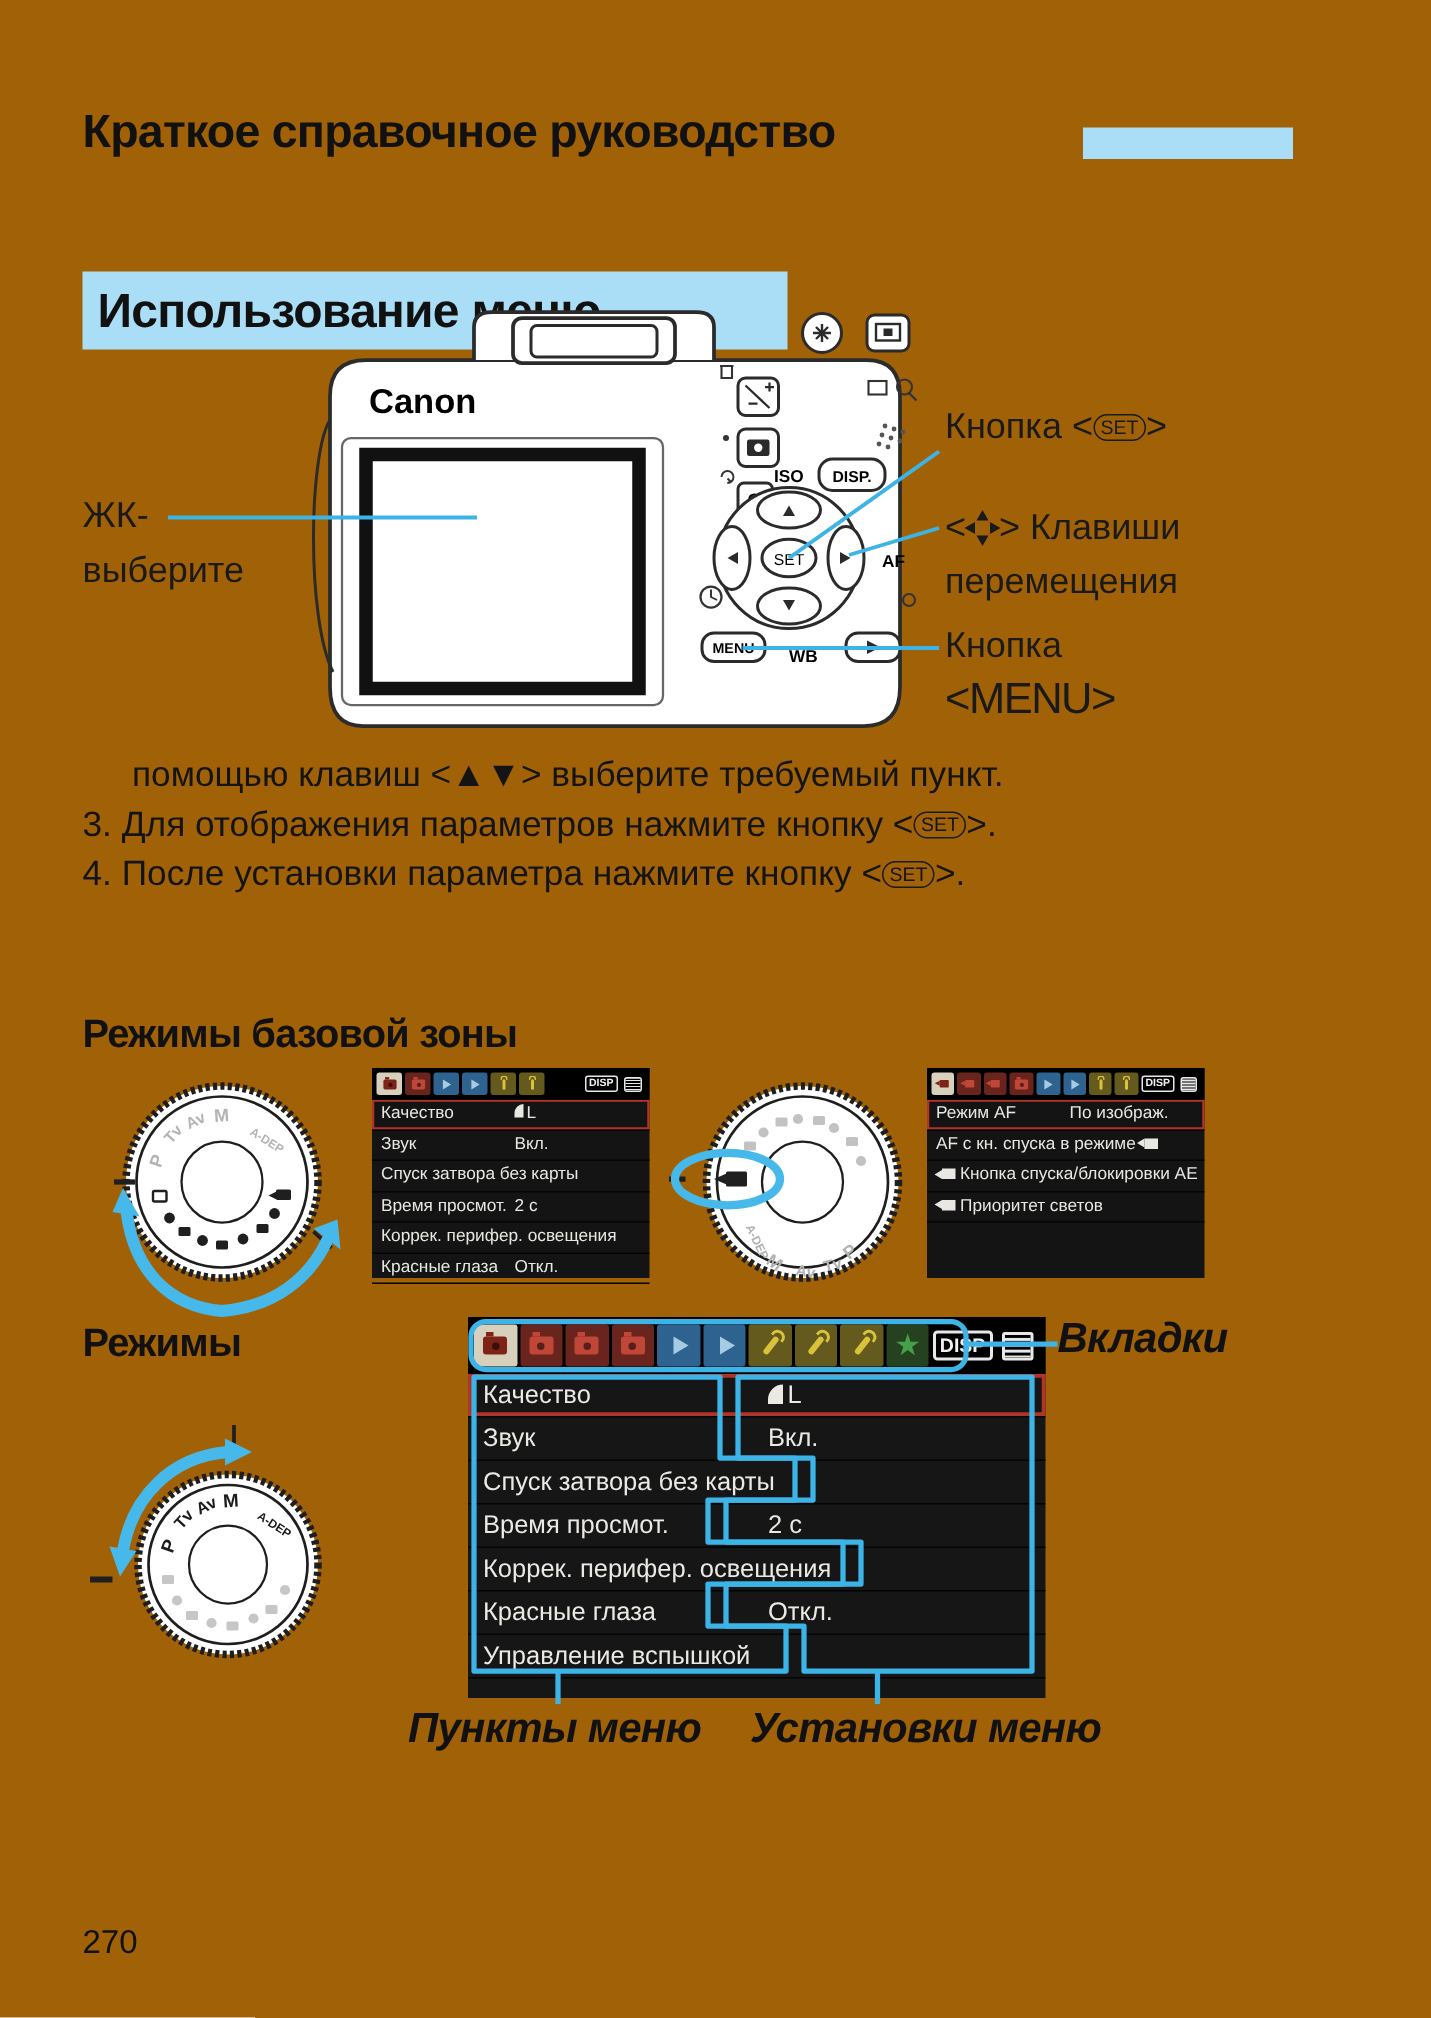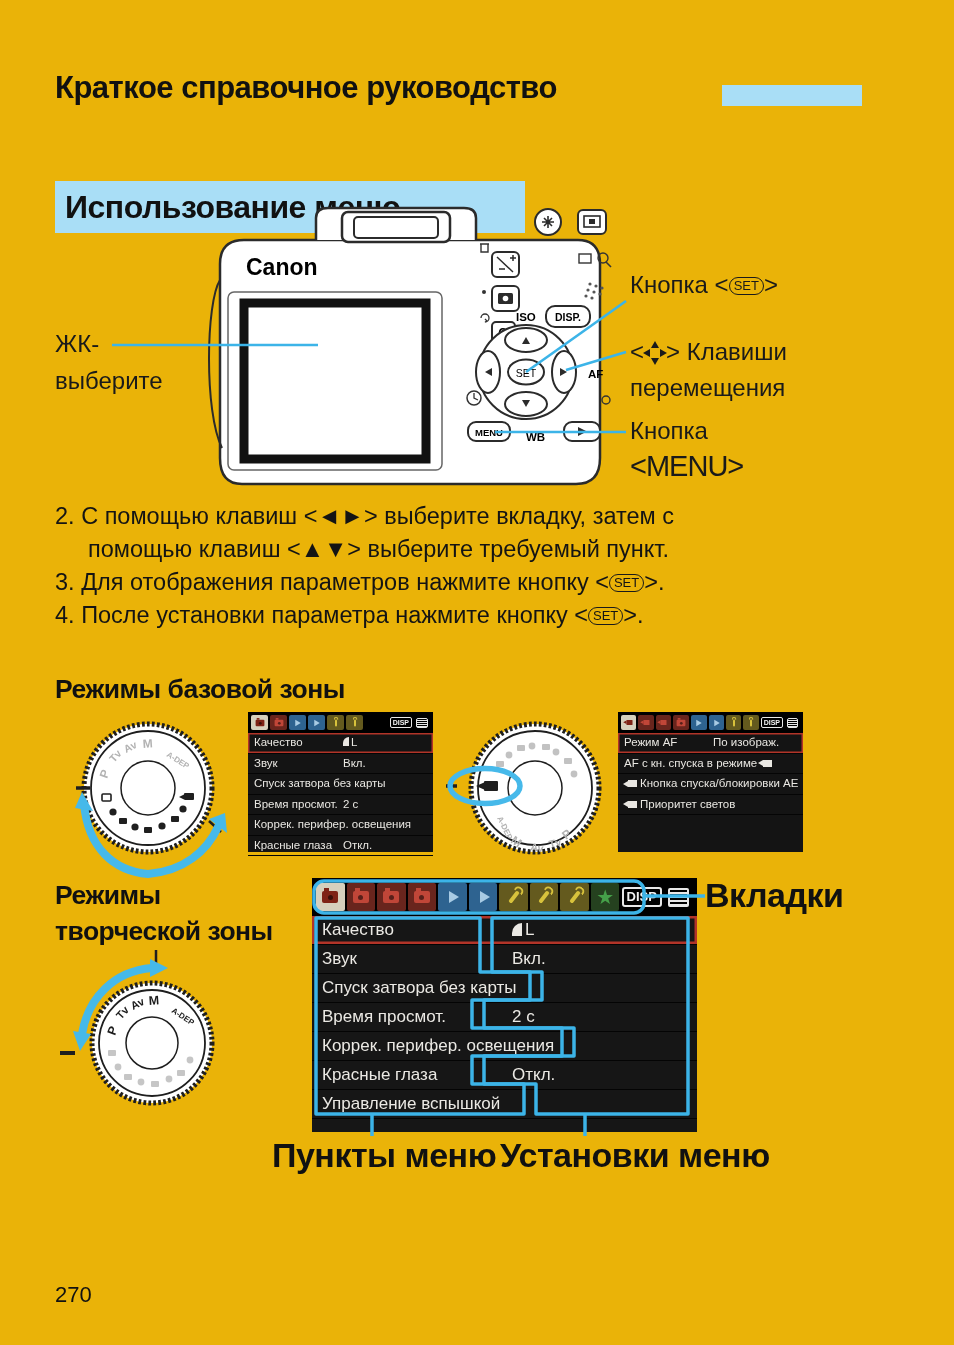--- a/index.html
+++ b/index.html
@@ -1,25 +1,25 @@
 <!DOCTYPE html>
 <html><head>
 <meta charset="utf-8">
 <style>
   html,body{margin:0;padding:0;background:#fff;}
-  .page{position:relative;width:954px;height:1345px;background:#eab308;overflow:hidden;
+  .page{position:relative;width:954px;height:1345px;background:#a16207;overflow:hidden;
         font-family:"Liberation Sans","DejaVu Sans",sans-serif;color:#111;}
   .abs{position:absolute;}
   
   .h-title{left:55px;top:70px;font-size:31px;font-weight:bold;letter-spacing:-.5px;}
   .h-bar{left:722px;top:85px;width:140px;height:21px;background:#a9def6;}
   .h-section{left:55px;top:141px;width:470px;height:52px;background:#a9def6;
              font-size:32px;font-weight:bold;line-height:52px;padding-left:10px;box-sizing:border-box;letter-spacing:-.5px;margin-top:40px;}
   .sub-h{font-size:26.5px;font-weight:bold;letter-spacing:-.5px;}
-  .b-label{font-size:34px;font-weight:bold;letter-spacing:-.5px;}
+  .b-label{font-size:28px;font-weight:bold;letter-spacing:-.5px;font-style:italic;}
   .pageno{left:55px;top:1282px;font-size:22px;}
   
   .inst{left:55px;top:500px;width:870px;font-size:23.5px;line-height:33px;color:#141414;}
   .inst .indent{padding-left:33px;}
   .setpill{display:inline-block;border:1.8px solid #1a1a1a;border-radius:10px;padding:0 4px;
            font-size:13px;line-height:16px;vertical-align:3px;}
   
   .callout{font-size:24px;color:#1a1a1a;white-space:nowrap;}
   .menu-big-txt{font-size:29px;letter-spacing:-1px;}
   .navpad{position:relative;display:inline-block;width:20px;height:20px;vertical-align:-3px;margin:0 1px;}
@@ -179,21 +179,20 @@
   <div class="abs callout" style="left:630px;top:417px">
     <div>Кнопка</div>
     <div class="menu-big-txt" style="margin-top:5px">&lt;MENU&gt;</div>
   </div>
   <div class="abs callout" style="left:630px;top:338px">
     <div><span>&lt;</span><span class="navpad"><b class="nu"></b><b class="nd"></b><b class="nl"></b><b class="nr"></b></span><span>&gt; Клавиши</span></div>
     <div style="margin-top:8px">перемещения</div>
   </div>
 
   <div class="abs inst">
-    <div>2. С помощью клавиш &lt;◄►&gt; выберите вкладку, затем с</div>
     <div class="indent">помощью клавиш &lt;▲▼&gt; выберите требуемый пункт.</div>
     <div><span>3. Для отображения параметров нажмите кнопку &lt;</span><span class="setpill">SET</span><span>&gt;.</span></div>
     <div><span>4. После установки параметра нажмите кнопку &lt;</span><span class="setpill">SET</span><span>&gt;.</span></div>
   </div>
 
   <div class="abs sub-h" style="left:55px;top:674px">Режимы базовой зоны</div>
 
   <svg class="abs" style="left:48px;top:700px" width="200" height="178" viewBox="0 0 200 178">
     <circle cx="100" cy="88" r="64" fill="#fff" stroke="#1e1e1e" stroke-width="5" stroke-dasharray="2.8 2.2"></circle>
     <circle cx="100" cy="88" r="57" fill="#fff" stroke="#1e1e1e" stroke-width="1.8"></circle>
@@ -311,21 +310,20 @@
       <span class="dispb">DISP</span>
       <span class="listb"></span>
     </div>
     <div class="row selrow-sm"><span>Режим AF</span><span class="val">По изображ.</span></div>
     <div class="row"><span>AF с кн. спуска в режиме</span><i class="mi"></i></div>
     <div class="row"><i class="mi lead"></i><span>Кнопка спуска/блокировки AE</span></div>
     <div class="row"><i class="mi lead"></i><span>Приоритет светов</span></div>
   </div>
 
   <div class="abs sub-h" style="left:55px;top:880px">Режимы</div>
-  <div class="abs sub-h" style="left:55px;top:916px">творческой зоны</div>
 
   <svg class="abs" style="left:52px;top:948px" width="200" height="185" viewBox="0 0 200 185">
     <line x1="104" y1="2" x2="104" y2="22" stroke="#1f1f1f" stroke-width="2.5"></line>
     <circle cx="100" cy="95" r="60" fill="#fff" stroke="#1e1e1e" stroke-width="5" stroke-dasharray="2.8 2.2"></circle>
     <circle cx="100" cy="95" r="53" fill="#fff" stroke="#1e1e1e" stroke-width="1.8"></circle>
     <circle cx="100" cy="95" r="26" fill="#fff" stroke="#1e1e1e" stroke-width="1.5"></circle>
     <g fill="#1c1c1c" font-weight="bold">
       <text transform="translate(119,64) rotate(33)" font-size="8">A-DEP</text>
       <text transform="translate(97,57) rotate(-4)" font-size="12.5">M</text>
       <text transform="translate(81,62) rotate(-26)" font-size="11">Av</text>

